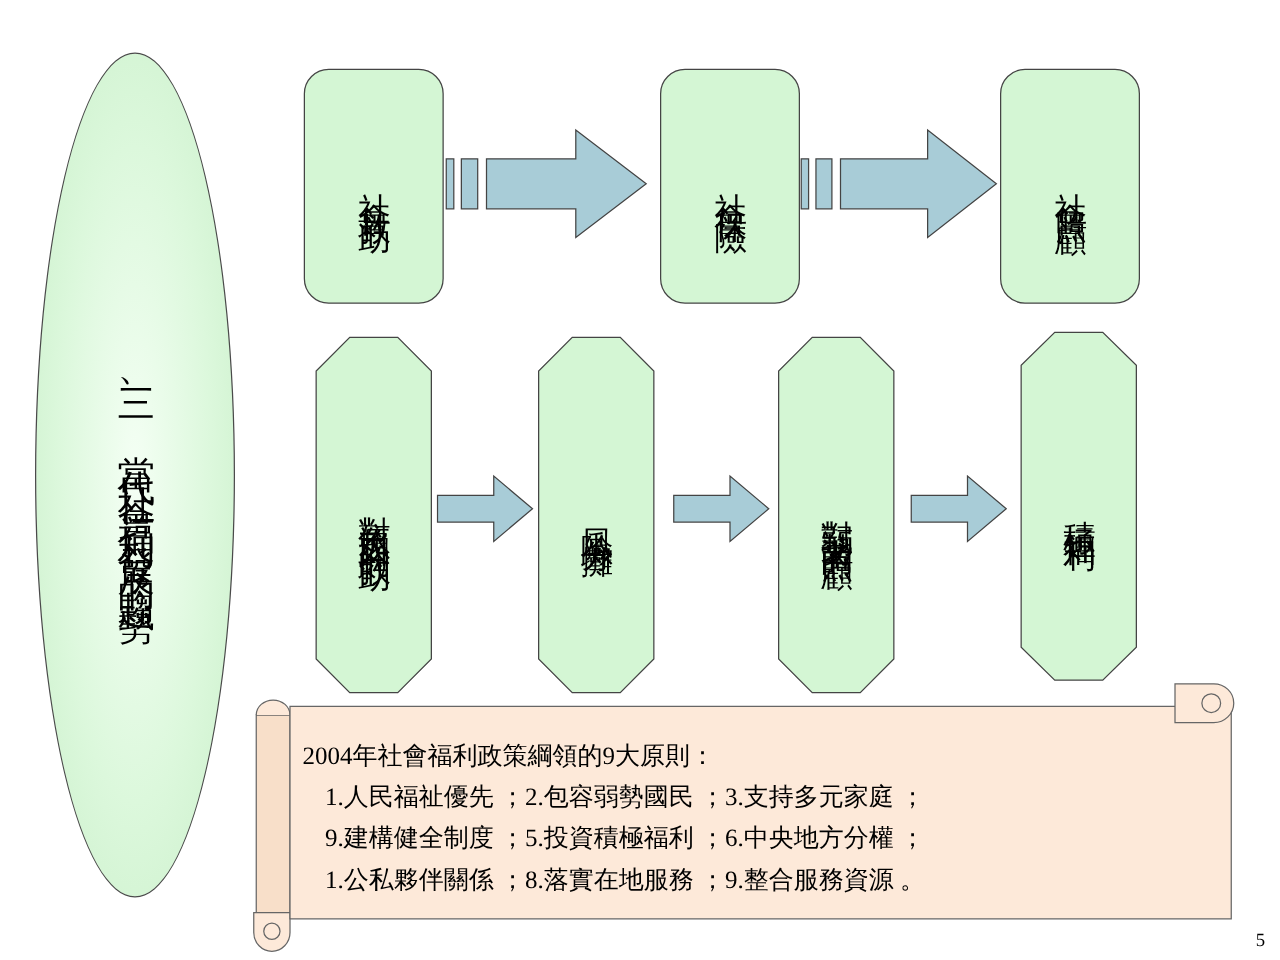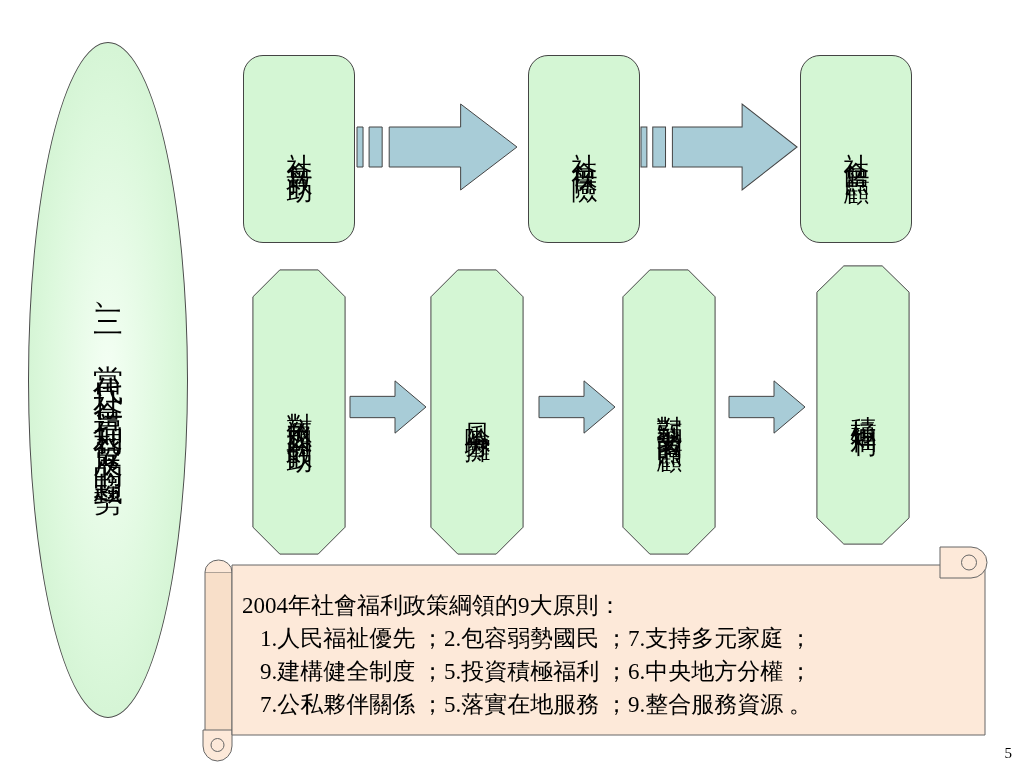--- a/index.html
+++ b/index.html
@@ -31,21 +31,21 @@
   
   .sarrow{position:absolute;top:99px;width:166px;height:96px;}
   .sarrow1{left:356px;} .sarrow2{left:640px;width:162px;}
   .barrow{position:absolute;top:376px;width:80px;height:62px;}
   .barrow1{left:349px;} .barrow2{left:538px;} .barrow3{left:728px;}
   .sarrow svg,.barrow svg{width:100%;height:100%;display:block;}
 
   
   .scrollwrap{position:absolute;left:198px;top:545px;width:792px;height:218px;}
   .scrollwrap > svg{position:absolute;left:0;top:0;width:100%;height:100%;}
-  .scroll-text{position:absolute;left:44px;top:44px;width:715px;font-size:23px;line-height:33px;}
+  .scroll-text{position:absolute;left:44px;top:44px;width:715px;font-size:20px;line-height:33px;}
   .scroll-text p{margin:0;}
   .scroll-text p.indent{padding-left:18px;}
 
   .pagenum{position:absolute;right:12px;bottom:6px;font-size:15px;}
 </style>
 </head>
 <body>
 
 <div class="slide">
 
@@ -128,21 +128,21 @@
       <path d="M5,185 h29 v16 a14.5,15 0 0 1 -14.5,15 a14.5,15 0 0 1 -14.5,-15 z" fill="#fde9d9" stroke="#666" vector-effect="non-scaling-stroke"></path>
       <circle cx="19.5" cy="200" r="6.5" fill="#fde9d9" stroke="#666" vector-effect="non-scaling-stroke"></circle>
 
       <rect x="34" y="20" width="753" height="170" fill="#fde9d9" stroke="#666" vector-effect="non-scaling-stroke"></rect>
 
       <path d="M742,2 h31 a16,15.5 0 0 1 16,15.5 a16,15.5 0 0 1 -16,15.5 h-31 z" fill="#fde9d9" stroke="#666" vector-effect="non-scaling-stroke"></path>
       <circle cx="771" cy="17.5" r="7.5" fill="#fde9d9" stroke="#666" vector-effect="non-scaling-stroke"></circle>
     </svg>
     <div class="scroll-text">
       <p>2004年社會福利政策綱領的9大原則：</p>
-      <p class="indent">1.人民福祉優先 ；2.包容弱勢國民 ；7.支持多元家庭 ；</p>
+      <p class="indent">1.人民福祉優先 ；2.包容弱勢國民 ；3.支持多元家庭 ；</p>
       <p class="indent">9.建構健全制度 ；5.投資積極福利 ；6.中央地方分權 ；</p>
-      <p class="indent">7.公私夥伴關係 ；5.落實在地服務 ；9.整合服務資源 。</p>
+      <p class="indent">1.公私夥伴關係 ；8.落實在地服務 ；9.整合服務資源 。</p>
     </div>
   </div>
 
   <div class="pagenum">5</div>
 
 </div>
 
 </body></html>

